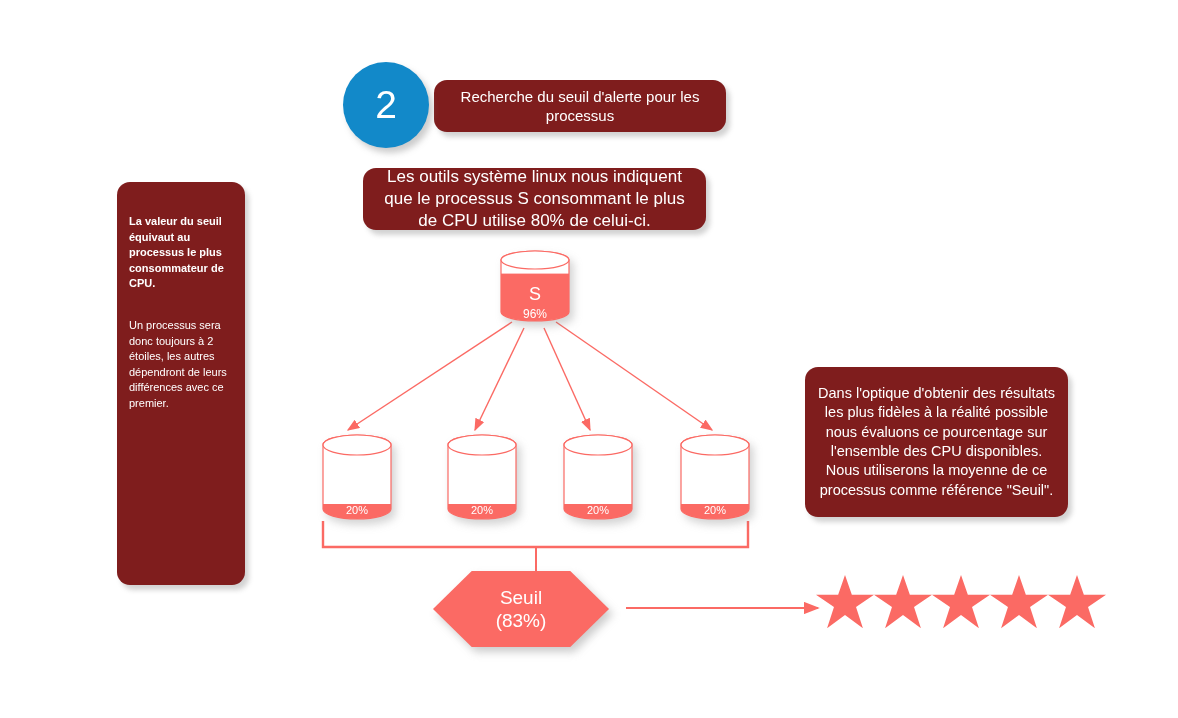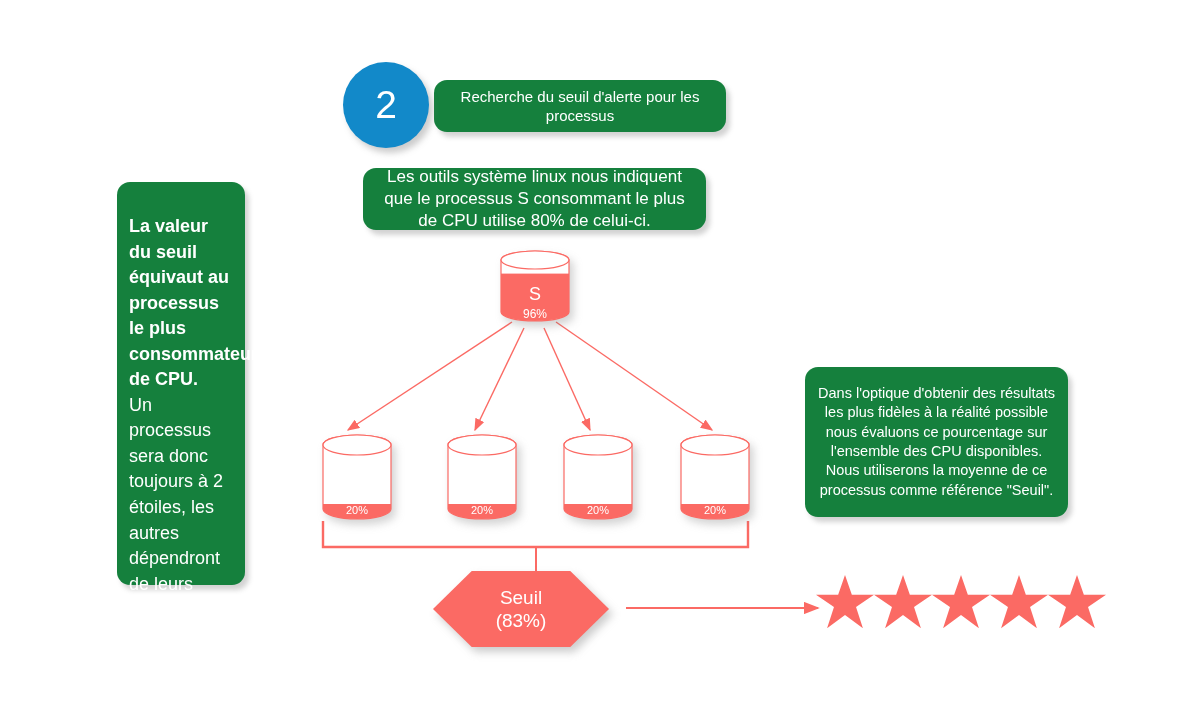--- a/index.html
+++ b/index.html
@@ -16,21 +16,21 @@
     position: relative;
     width: 1178px;
     height: 718px;
     background: #ffffff;
     overflow: hidden;
   }
 
   
   .bluebox {
     position: absolute;
-    background: #15803d;
+    background: #7f1d1d;
     color: #ffffff;
     border-radius: 13px;
     box-sizing: border-box;
     text-align: center;
     line-height: 1.28;
     box-shadow: 4px 5px 5px rgba(120,120,120,0.33);
     display: flex;
     flex-direction: column;
     justify-content: center;
   }
@@ -75,21 +75,21 @@
     font-size: 17px;
     padding: 0 12px;
   }
 
   
   #note-left {
     left: 117px;
     top: 182px;
     width: 128px;
     height: 403px;
-    font-size: 18px;
+    font-size: 11px;
     text-align: left;
     padding: 32px 12px 0 12px;
     justify-content: flex-start;
     line-height: 1.42;
   }
   #note-left .bold { font-weight: bold; }
   #note-left .gap { height: 26px; }
 
   
   #note-right {

